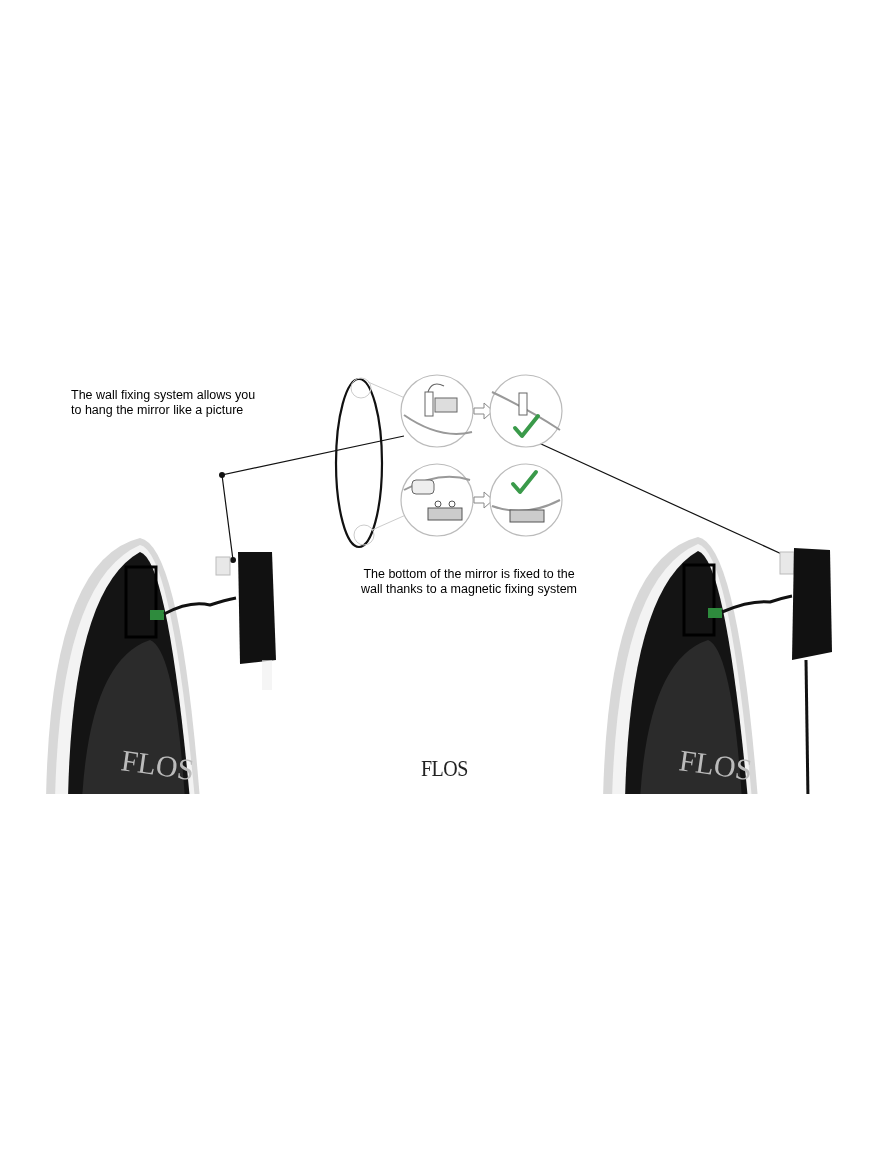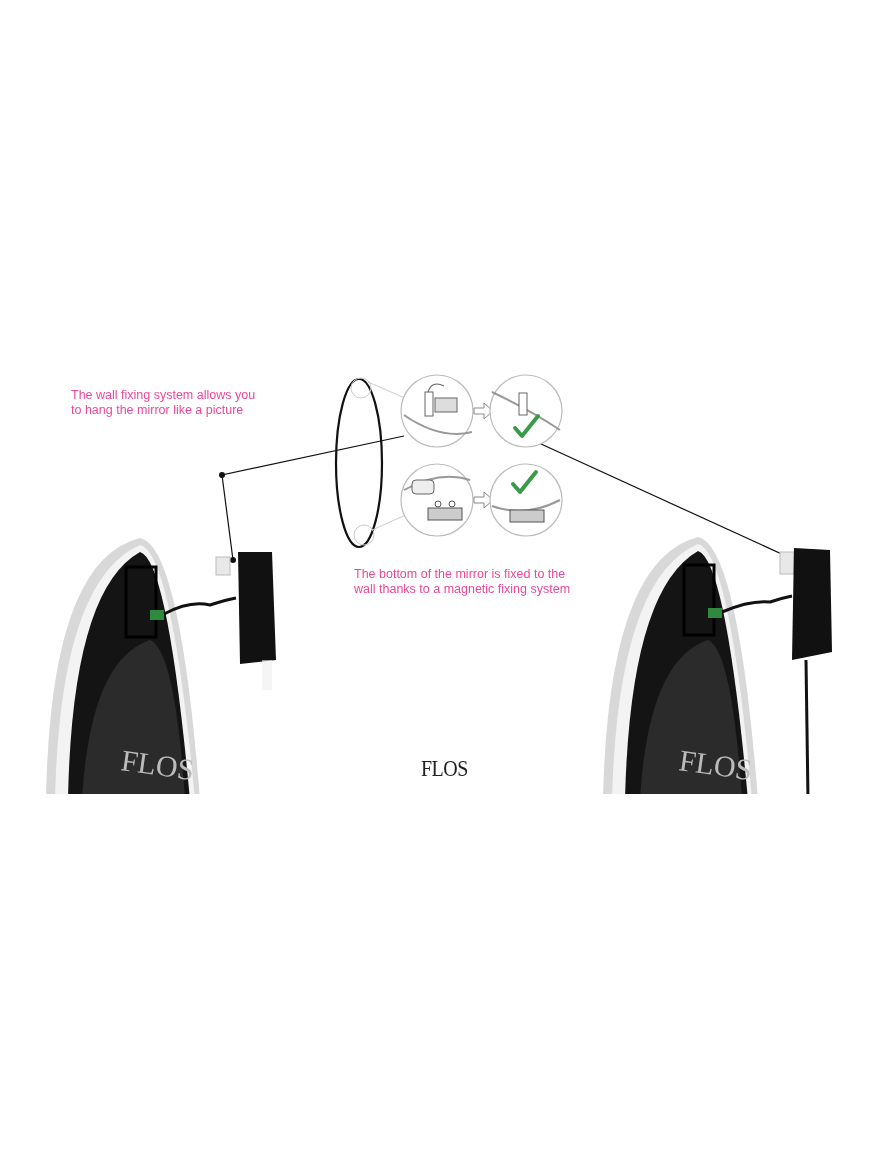--- a/index.html
+++ b/index.html
@@ -1,19 +1,19 @@
 <!DOCTYPE html>
 <html><head>
   <meta charset="utf-8">
   <style>
     html, body { margin: 0; padding: 0; background: #ffffff; }
     body { width: 877px; height: 1169px; position: relative; overflow: hidden; font-family: "Liberation Sans", sans-serif; color: #222; }
-    .caption { position: absolute; font-size: 12.5px; line-height: 15px; color: #ec4899; }
+    .caption { position: absolute; font-size: 12.5px; line-height: 15px; color: #000000; }
     .cap-left { left: 71px; top: 388px; width: 190px; }
-    .cap-mid { left: 354px; top: 567px; width: 230px; }
+    .cap-mid { left: 354px; top: 567px; width: 230px; text-align: center; }
     .brand { position: absolute; left: 421px; top: 757px; font-family: "Liberation Serif", "DejaVu Serif", serif; font-size: 20px; letter-spacing: -0.5px; color: #222; transform: scaleY(1.15); }
     svg.art { position: absolute; left: 0; top: 0; }
   </style>
 </head>
 <body>
 
 <svg class="art" width="877" height="1169" viewBox="0 0 877 1169">
 
   <g stroke="#111" stroke-width="1.2" fill="none">
     <polyline points="233,560 222,475 404,436"></polyline>

